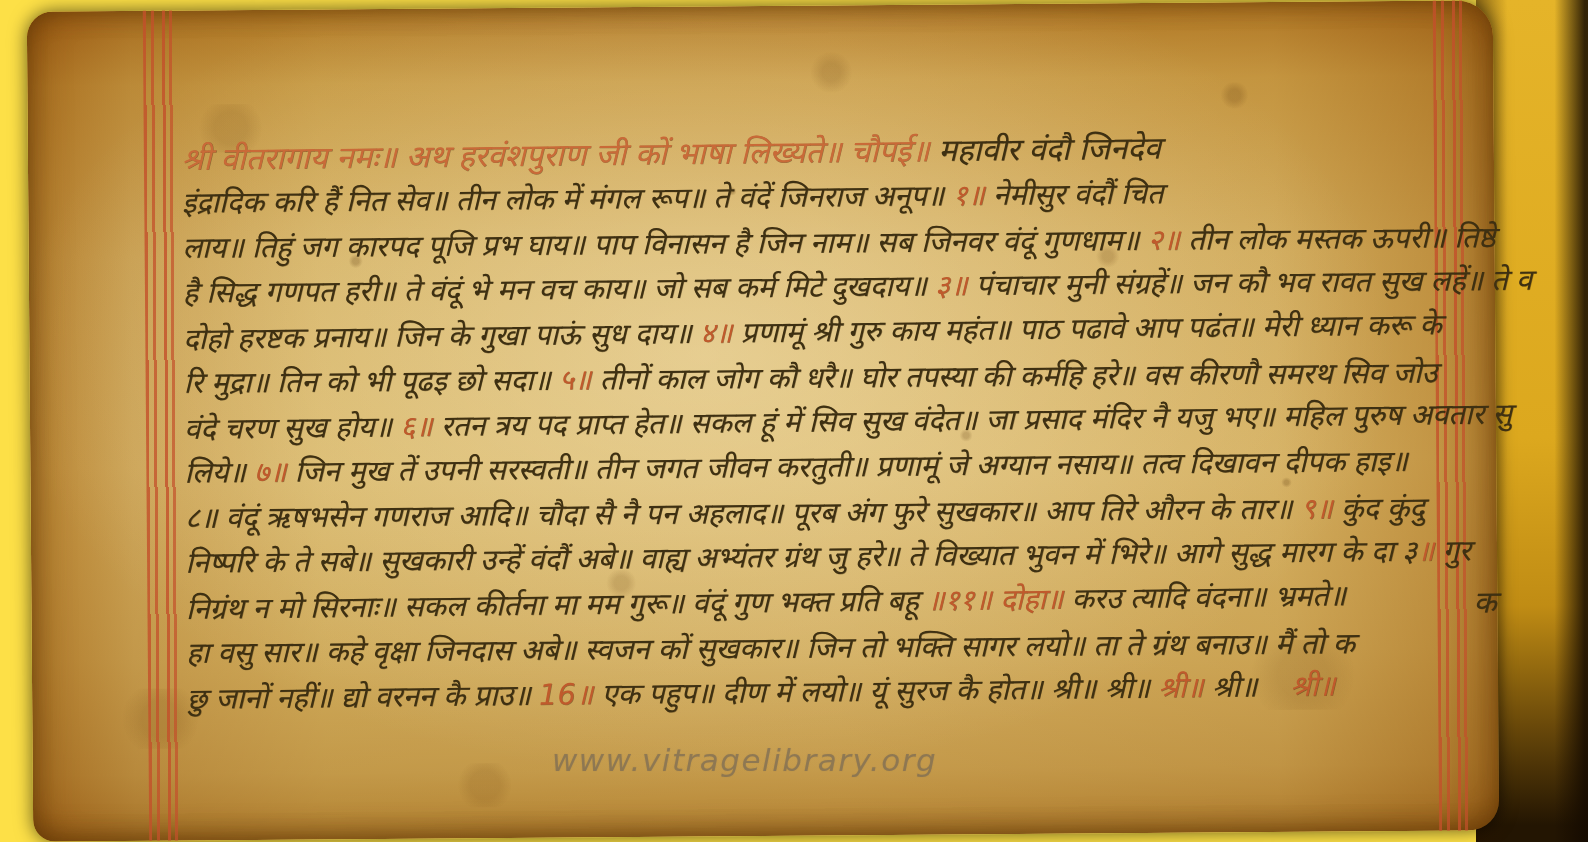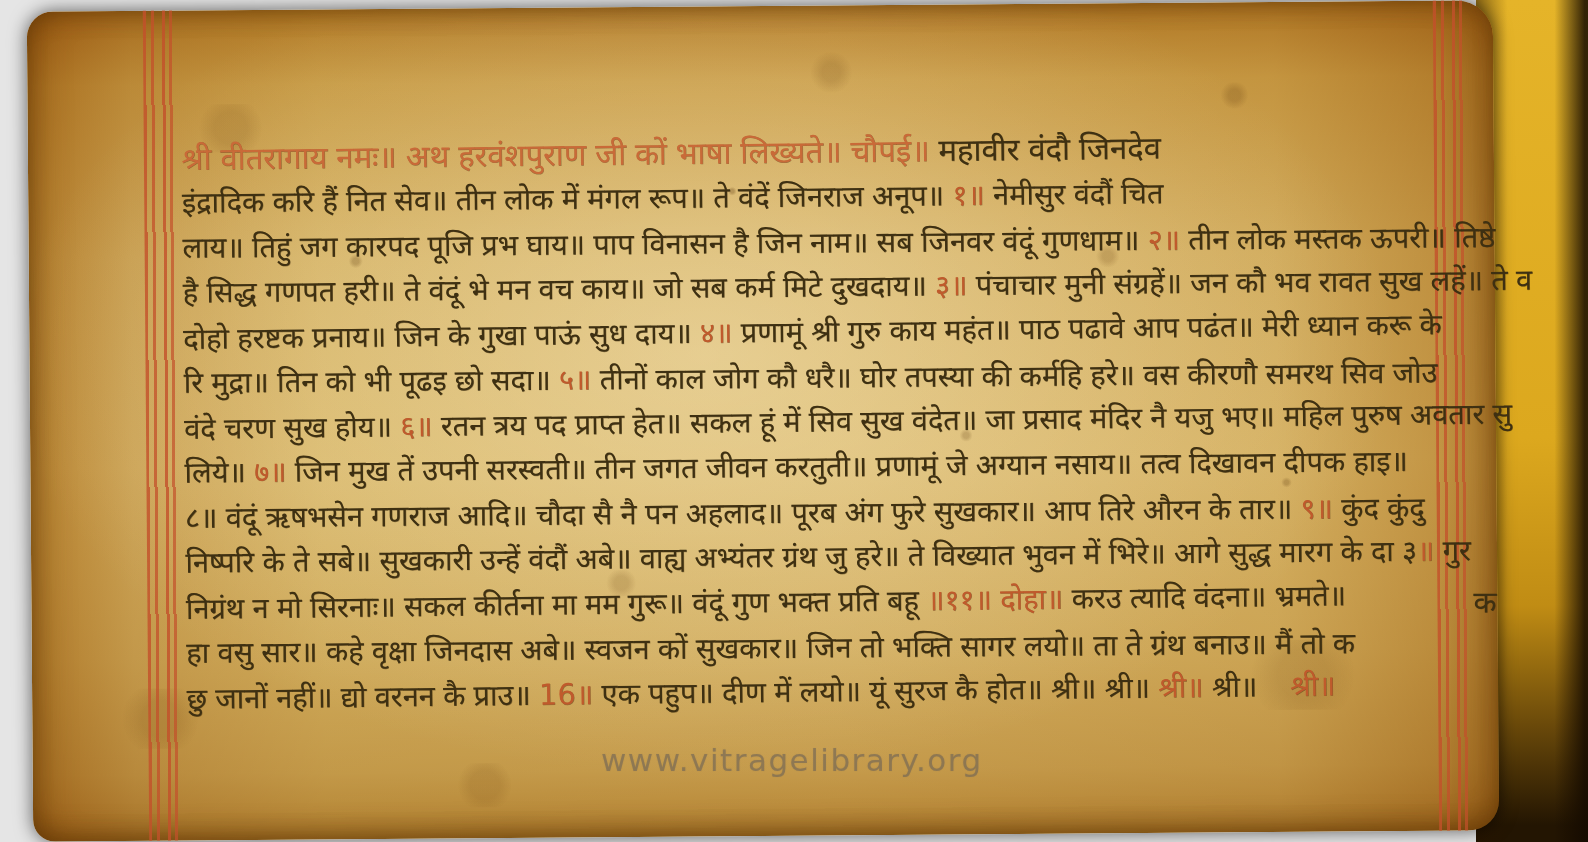--- a/index.html
+++ b/index.html
@@ -1,19 +1,20 @@
 <!DOCTYPE html>
 <html><head>
 <meta charset="utf-8">
 <style>
   html,body{margin:0;padding:0;background:#0e0802;}
   .frame{
     position:relative;width:1588px;height:842px;overflow:hidden;
-    background:#e5e5e5;
+    background:#fde047;
     font-family:"DejaVu Sans","Liberation Sans",sans-serif;
+    font-style:italic;
   }
   
   .bg-strip{
     position:absolute;right:0;top:0;width:112px;height:100%;
     background:
       linear-gradient(90deg, rgba(40,20,0,.45) 0%, rgba(0,0,0,0) 28%, rgba(0,0,0,0) 70%, rgba(20,10,0,.85) 97%),
       linear-gradient(180deg,#e5b429 0%,#dca81e 52%,#c08c14 72%,#6b4a0a 86%,#231502 98%);
   }
   
   .page{
@@ -81,21 +82,21 @@
   .ink-red{color:#c05a2c;}
   .m-line:first-child{font-size:31px;}
   .m-line:first-child .ink-red{color:#c96a38;}
   
   .margin-note{
     position:absolute;left:1442px;top:580px;font-size:30px;color:#3e3012;
     text-shadow:0.4px 0.4px 0.5px rgba(55,38,8,.45);
   }
   
   .watermark{
-    position:absolute;left:601px;top:742px;width:400px;
+    position:absolute;left:552px;top:742px;width:400px;
     font-size:31px;letter-spacing:1.5px;color:rgba(116,104,86,.55);
     text-shadow:0 0 1px rgba(116,104,86,.3);
   }
 </style>
 </head>
 <body>
 
 <div class="frame">
   <div class="bg-strip"></div>
 

